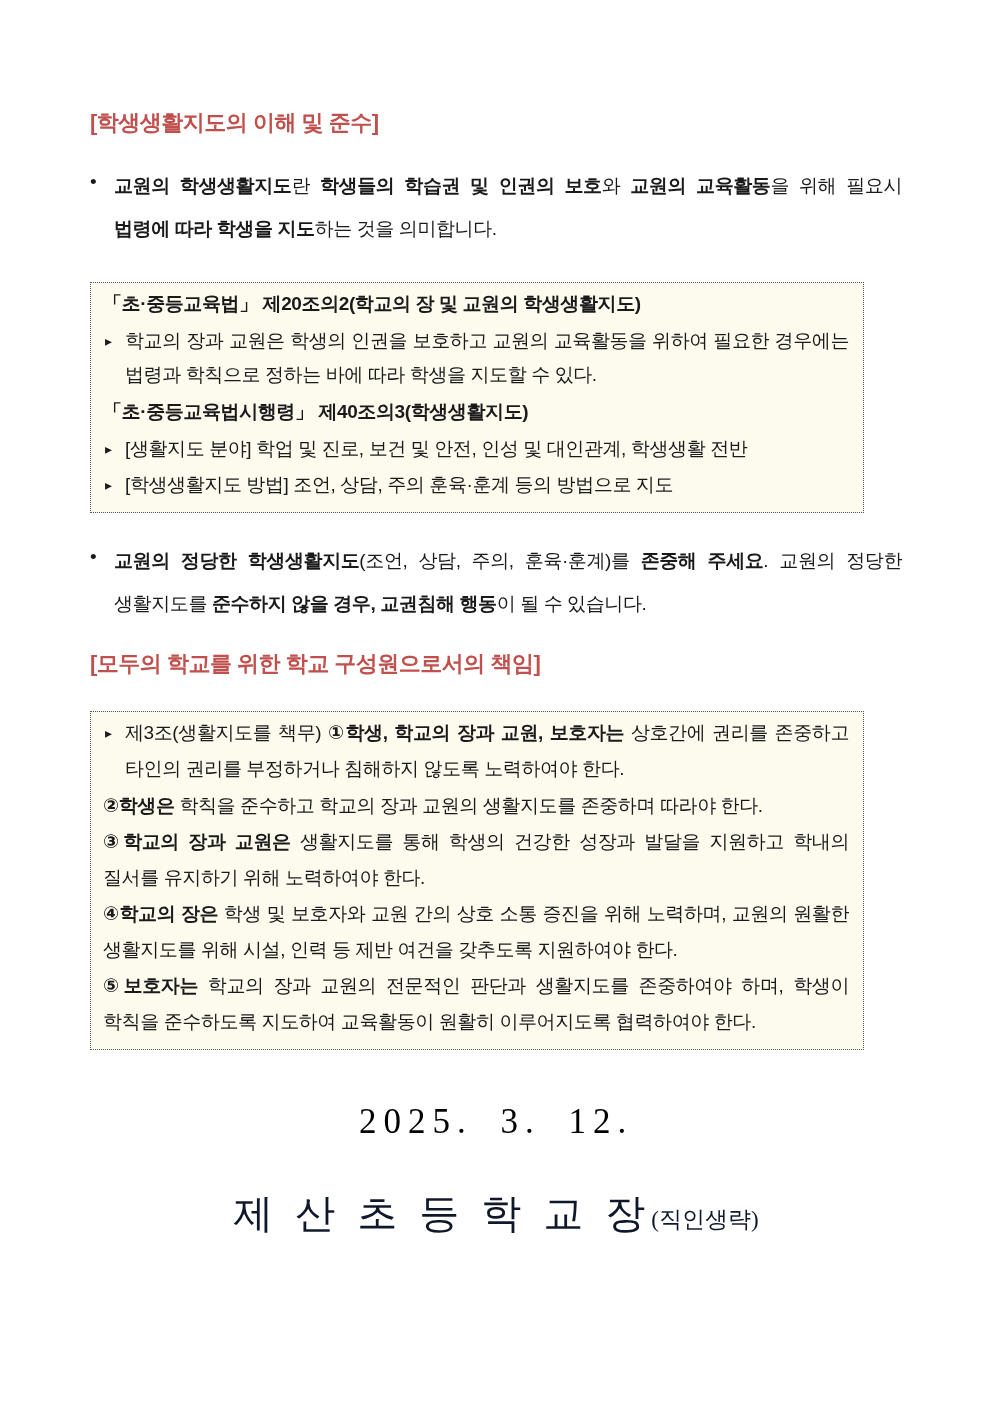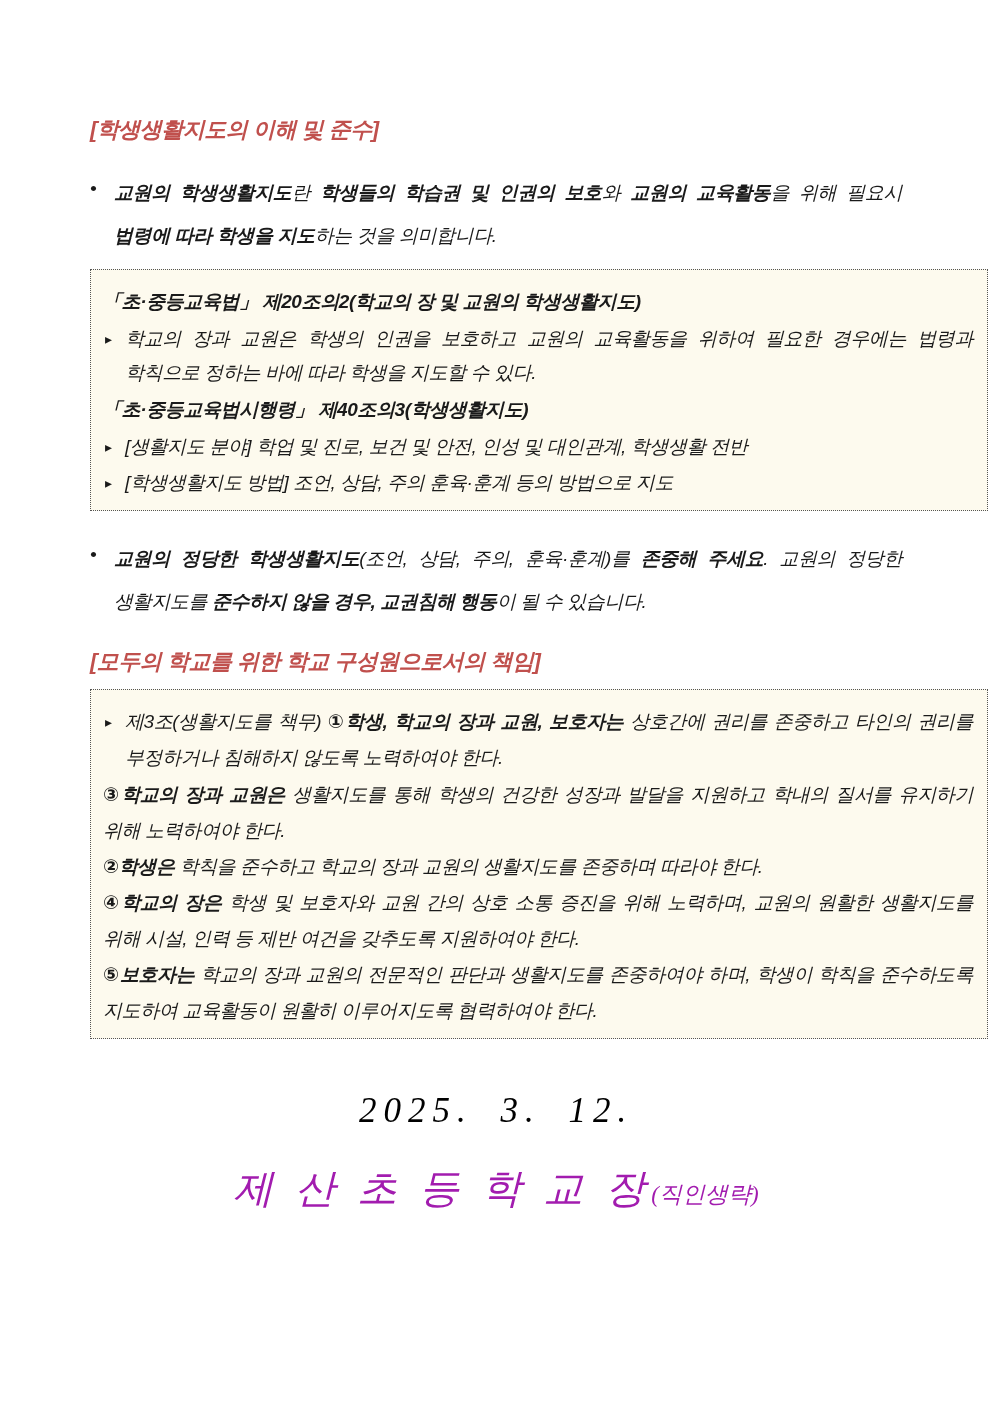--- a/index.html
+++ b/index.html
@@ -16,24 +16,23 @@
     width: 992px;
     height: 1403px;
     background: #ffffff;
     font-family: "Liberation Sans", "DejaVu Sans", sans-serif;
     color: var(--text);
     overflow: hidden;
   }
   .content {
     position: absolute;
     left: 90px;
-    top: 12px;
+    top: 5px;
     width: 812px;
     padding-top: 103px;
-    font-style: italic;
   }
   h2.sec-title {
     margin: 0;
     font-size: 22px;
     font-weight: 700;
     color: var(--heading);
     letter-spacing: -0.5px;
     line-height: 30px;
   }
   .para { 
@@ -48,25 +47,25 @@
     display: flex;
     margin-top: 26px;
   }
   .bullet-glyph {
     flex: 0 0 24px;
     font-size: 19px;
     line-height: 36px;
   }
   .bullet-para .para { flex: 1 1 auto; margin: 0; }
   .law-box {
-    margin-top: 12px;
-    width: 898px;
+    margin-top: 32px;
+    width: 774px;
     background: var(--box-bg);
     border: 1.5px dotted var(--box-border);
-    padding: 13px 14px 9px 12px;
+    padding: 2px 14px 9px 12px;
   }
   .law-box .para { line-height: 34px; margin: 0; }
   .law-header { margin: 0; padding: 2px 0; }
   .tri-item {
     display: flex;
     margin: 0;
     padding: 1px 0;
   }
   .tri-glyph {
     flex: 0 0 22px;
@@ -88,24 +87,24 @@
   .footer-date {
     margin-top: 52px;
     text-align: center;
     font-family: "Liberation Serif", "DejaVu Serif", serif;
     font-size: 35px;
     letter-spacing: 7px;
     word-spacing: 12px;
     color: #000;
   }
   .footer-sign {
-    margin-top: 30px;
+    margin-top: 44px;
     text-align: center;
     font-family: "Liberation Serif", "DejaVu Serif", serif;
-    color: #a21caf;
+    color: #0f172a;
     white-space: nowrap;
   }
   .signer-name {
     font-size: 40px;
     letter-spacing: 6px;
     font-weight: 400;
   }
   .signer-note {
     font-size: 23px;
     letter-spacing: 0;
@@ -146,22 +145,22 @@
       <p class="para"><span class="b">교원의 정당한 학생생활지도</span><span>(조언, 상담, 주의, 훈육·훈계)를 </span><span class="b">존중해 주세요</span><span>. 교원의 정당한 생활지도를 </span><span class="b">준수하지 않을 경우, 교권침해 행동</span><span>이 될 수 있습니다.</span></p>
     </div>
 
     <h2 class="sec-title" style="margin-top:24px;">[모두의 학교를 위한 학교 구성원으로서의 책임]</h2>
 
     <div class="law-box box2">
       <div class="tri-item">
         <span class="tri-glyph">▸</span>
         <p class="para"><span>제3조(생활지도를 책무) </span><span class="b">①학생, 학교의 장과 교원, 보호자는</span><span> 상호간에 권리를 존중하고 타인의 권리를 부정하거나 침해하지 않도록 노력하여야 한다.</span></p>
       </div>
+      <p class="para plain-item"><span class="b">②학생은</span><span> 학칙을 준수하고 학교의 장과 교원의 생활지도를 존중하며 따라야 한다.</span></p>
       <p class="para plain-item"><span class="b">③학교의 장과 교원은</span><span> 생활지도를 통해 학생의 건강한 성장과 발달을 지원하고 학내의 질서를 유지하기 위해 노력하여야 한다.</span></p>
-      <p class="para plain-item"><span class="b">②학생은</span><span> 학칙을 준수하고 학교의 장과 교원의 생활지도를 존중하며 따라야 한다.</span></p>
       <p class="para plain-item"><span class="b">④학교의 장은</span><span> 학생 및 보호자와 교원 간의 상호 소통 증진을 위해 노력하며, 교원의 원활한 생활지도를 위해 시설, 인력 등 제반 여건을 갖추도록 지원하여야 한다.</span></p>
       <p class="para plain-item"><span class="b">⑤보호자는</span><span> 학교의 장과 교원의 전문적인 판단과 생활지도를 존중하여야 하며, 학생이 학칙을 준수하도록 지도하여 교육활동이 원활히 이루어지도록 협력하여야 한다.</span></p>
     </div>
 
     <div class="footer-date">2025. 3. 12.</div>
 
     <div class="footer-sign">
       <span class="signer-name">제 산 초 등 학 교 장</span><span class="signer-note">(직인생략)</span>
     </div>
 

